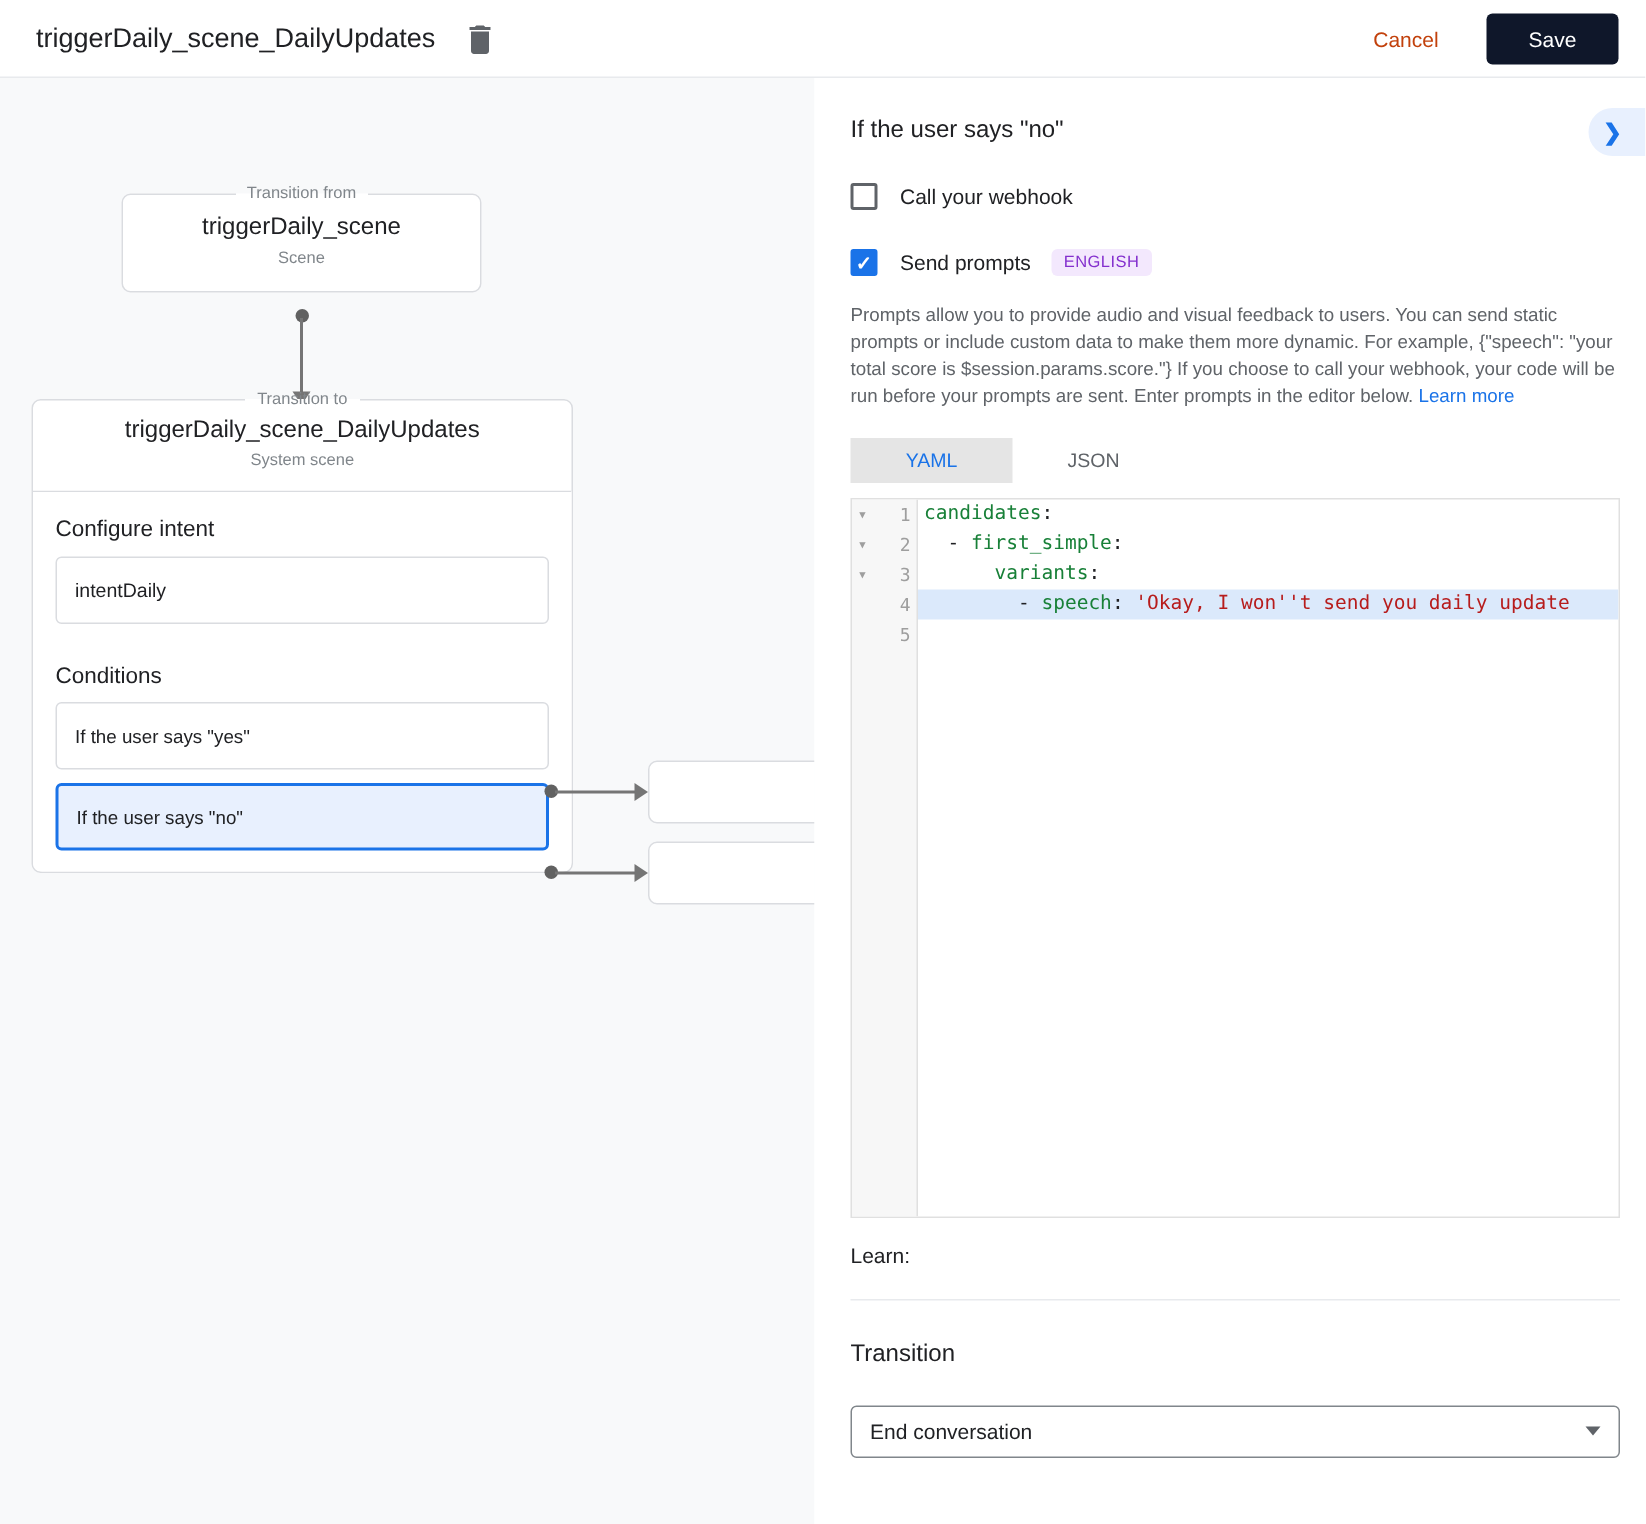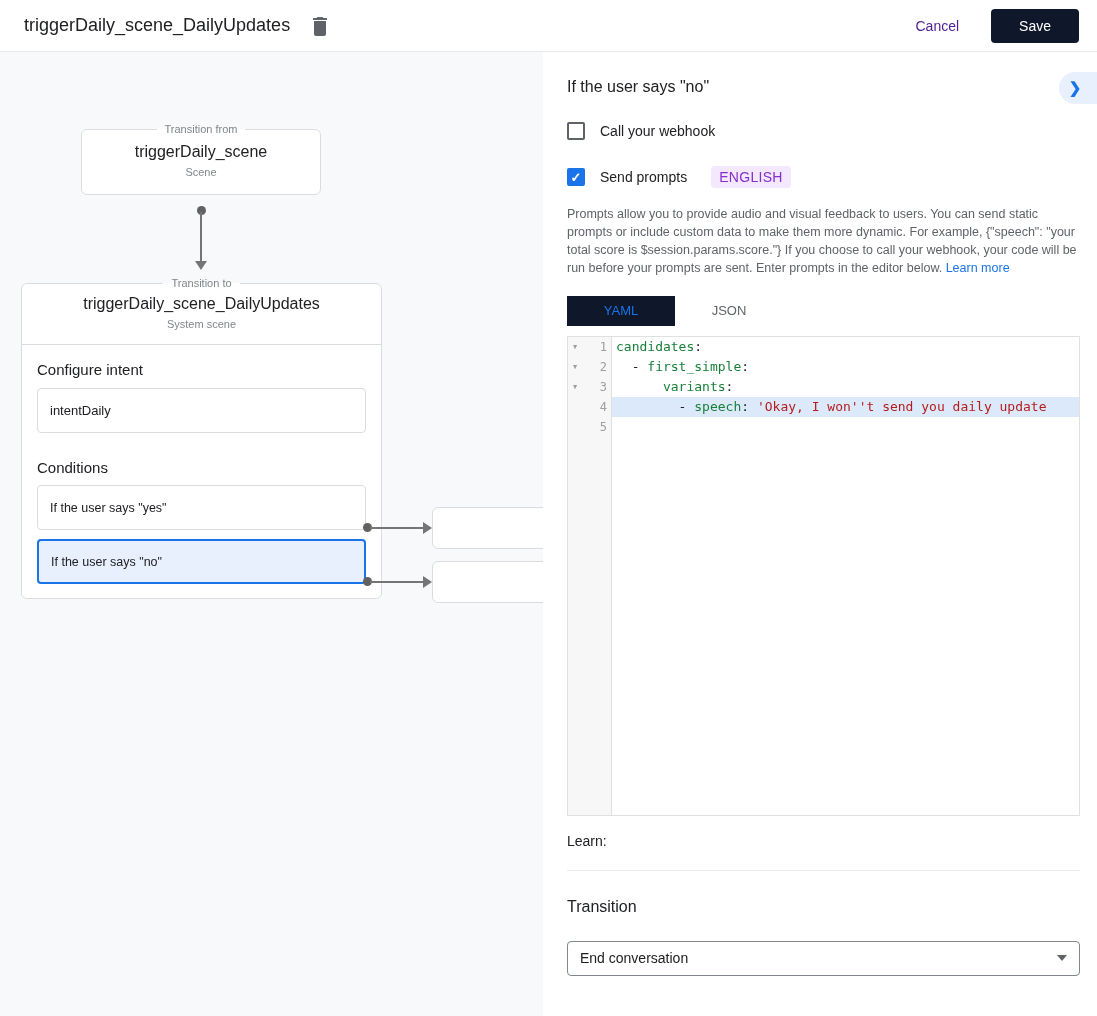--- a/index.html
+++ b/index.html
@@ -19,21 +19,21 @@
     border-bottom: 1px solid #e8eaed;
     background: #fff;
   }
   .topbar-title { font-size: 18px; font-weight: 500; color: #202124; }
   .trash-btn {
     margin-left: 18px; width: 24px; height: 24px; border: none; background: none;
     cursor: pointer; color: #5f6368; display: flex; align-items: center; justify-content: center;
   }
   .topbar-spacer { flex: 1; }
   .cancel-btn {
-    border: none; background: none; color: #4c1d95; font-size: 14px; font-weight: 500;
+    border: none; background: none; color: #c2410c; font-size: 14px; font-weight: 500;
     padding: 8px 16px; cursor: pointer; margin-right: 16px; font-family: inherit;
   }
   .save-btn {
     background: #0f172a; color: #fff; border: none; border-radius: 4px;
     font-size: 14px; font-weight: 500; padding: 9px 28px; cursor: pointer; font-family: inherit;
   }
 
   
   .main { display: flex; height: 964px; }
   .canvas {
@@ -51,21 +51,21 @@
     background: #fff; padding: 0;
   }
   fieldset.node legend {
     margin: 0 auto; padding: 0 8px; font-size: 11px; color: #80868b; text-align: center;
   }
   .from-box { position: absolute; left: 81px; top: 71px; width: 240px; }
   .node-head { text-align: center; padding: 8px 8px 16px; }
   .node-title { font-size: 16px; color: #202124; }
   .node-sub { font-size: 11px; color: #80868b; margin-top: 5px; }
 
-  .to-card { position: absolute; left: 21px; top: 225px; width: 361px; background: #f1f3f4; }
+  .to-card { position: absolute; left: 21px; top: 208px; width: 361px; background: #f1f3f4; }
   .to-card .node-head { padding: 6px 8px 14px; }
   .card-body {
     background: #fff; border-top: 1px solid #dadce0;
     border-radius: 0 0 6px 6px; padding: 16px 15px 14px;
   }
   .section-label { font-size: 15px; color: #202124; }
   .intent-input {
     margin-top: 10px; border: 1px solid #dadce0; border-radius: 4px;
     height: 45px; display: flex; align-items: center; padding: 0 12px;
     font-size: 13px; color: #202124; background: #fff; cursor: text;
@@ -112,34 +112,34 @@
   .check-row { display: flex; align-items: center; margin-top: 26px; }
   .checkbox {
     width: 18px; height: 18px; border: 2px solid #5f6368; border-radius: 2px;
     background: #fff; cursor: pointer; flex: 0 0 18px;
     display: flex; align-items: center; justify-content: center;
   }
   .checkbox.checked { background: #1a73e8; border-color: #1a73e8; }
   .checkbox.checked::after { content: "✓"; color: #fff; font-size: 13px; font-weight: bold; }
   .check-label { margin-left: 15px; font-size: 14px; font-weight: 500; color: #202124; }
   .lang-badge {
-    margin-left: 24px; background: #f3e8fd; color: #8430ce;
-    font-size: 14px; font-weight: 500; letter-spacing: 0.3px;
+    margin-left: 14px; background: #f3e8fd; color: #8430ce;
+    font-size: 11px; font-weight: 500; letter-spacing: 0.3px;
     padding: 3px 8px; border-radius: 4px;
   }
 
   .prompt-desc { margin-top: 17px; font-size: 12.5px; line-height: 1.45; color: #5f6368; max-width: 515px; }
   .learn-more { color: #1a73e8; text-decoration: none; cursor: pointer; }
 
   .tabs { display: flex; margin-top: 18px; }
   .tab {
     width: 108px; height: 30px; display: flex; align-items: center; justify-content: center;
     font-size: 13px; font-weight: 500; color: #5f6368; cursor: pointer;
   }
-  .tab.active { color: #1a73e8; background: #0f172a; }
+  .tab.active { color: #1a73e8; background: #e5e5e5; }
 
   .editor {
     position: relative; margin-top: 10px; height: 480px; width: 513px;
     border: 1px solid #e0e0e0; background: #fff; overflow: hidden;
     font-family: "DejaVu Sans Mono", monospace; font-size: 13px;
   }
   .editor::before {
     content: ""; position: absolute; left: 0; top: 0; bottom: 0; width: 43px;
     background: #f7f7f7; border-right: 1px solid #e0e0e0;
   }

